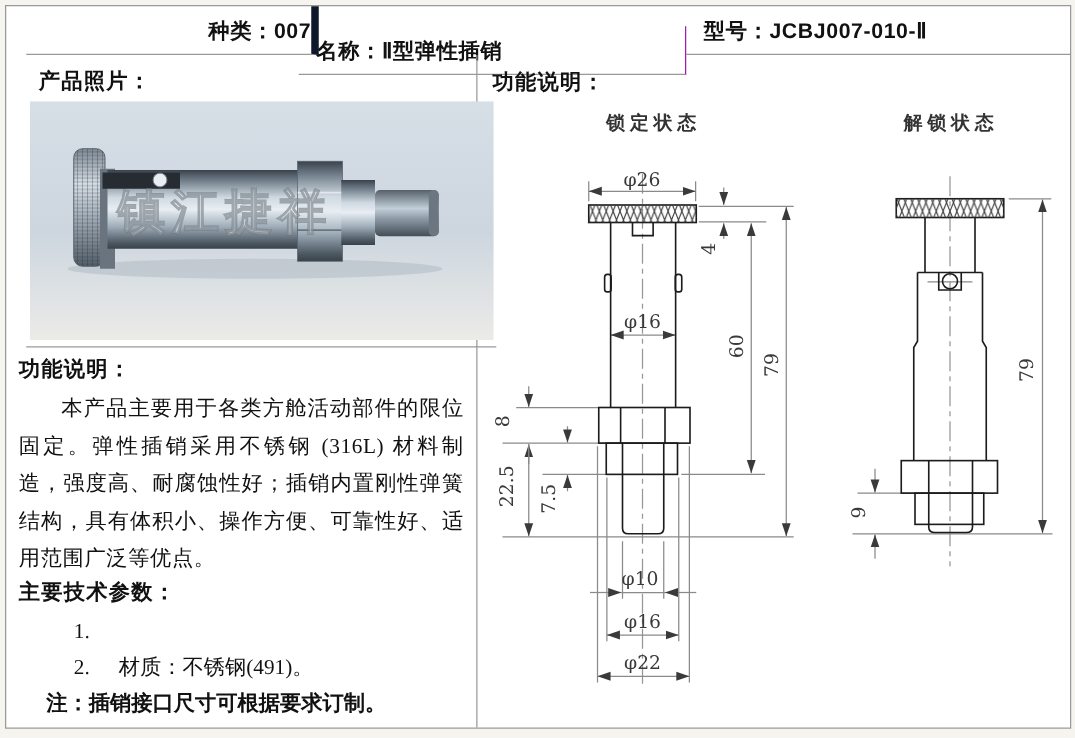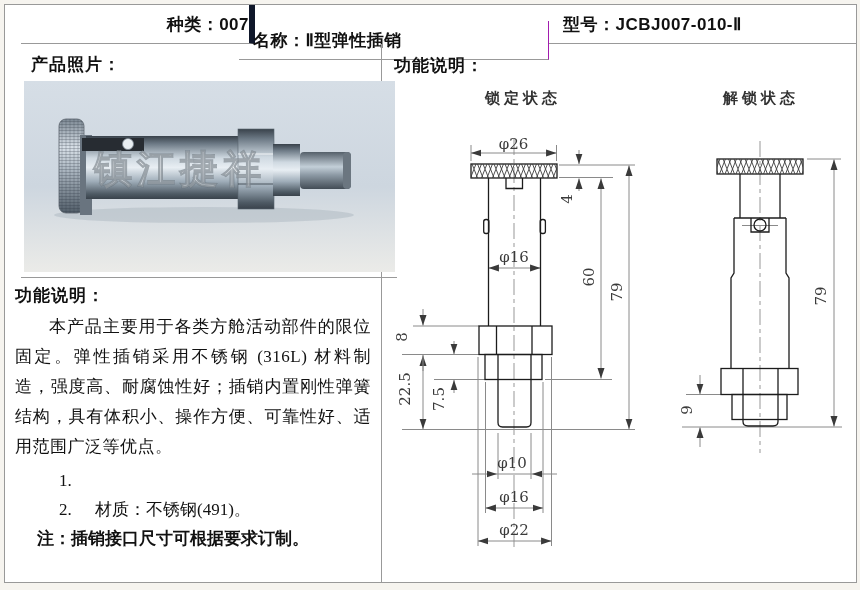--- a/index.html
+++ b/index.html
@@ -120,20 +120,21 @@
           <rect x="319" y="71" width="8" height="37" rx="4" fill="#6b7680"></rect>
         </g>
 
         <text x="70" y="101" font-size="38" font-weight="bold" letter-spacing="5" fill="rgba(255,255,255,0.5)" stroke="rgba(95,105,115,0.55)" stroke-width="1" font-family="Liberation Sans, sans-serif">镇江捷祥</text>
       </svg>
     </div>
 
     <div class="func-cell">
       <div class="sec-head">功能说明：</div>
       <p class="body-par">本产品主要用于各类方舱活动部件的限位固定。弹性插销采用不锈钢 (316L) 材料制造，强度高、耐腐蚀性好；插销内置刚性弹簧结构，具有体积小、操作方便、可靠性好、适用范围广泛等优点。</p>
+      <div class="sec-head">主要技术参数：</div>
       <div class="params-list">
         <div class="param-item">
           <span class="param-num">1.</span>
         </div>
         <div class="param-item">
           <span class="param-num">2.</span>
           <span>材质：不锈钢(491)。</span>
         </div>
       </div>
       <div class="note-line">注：插销接口尺寸可根据要求订制。</div>

